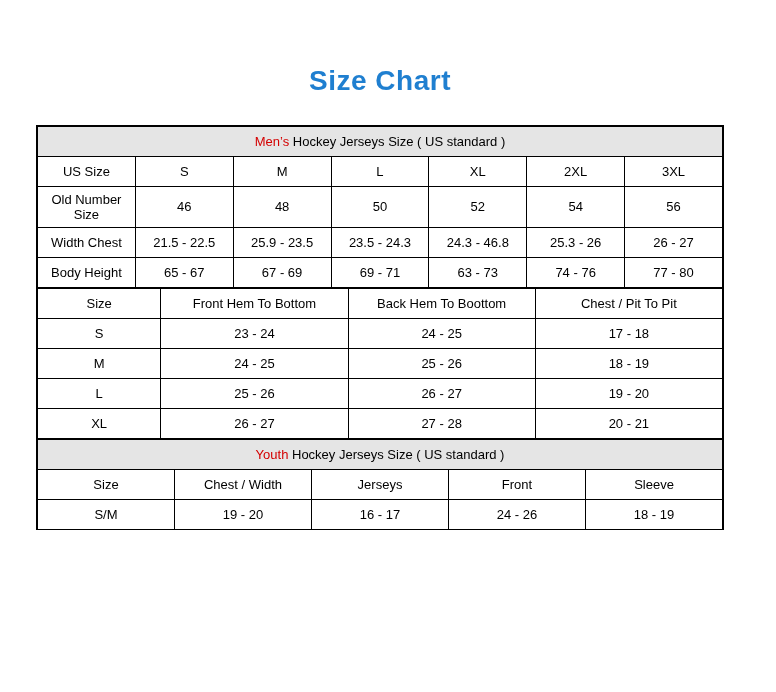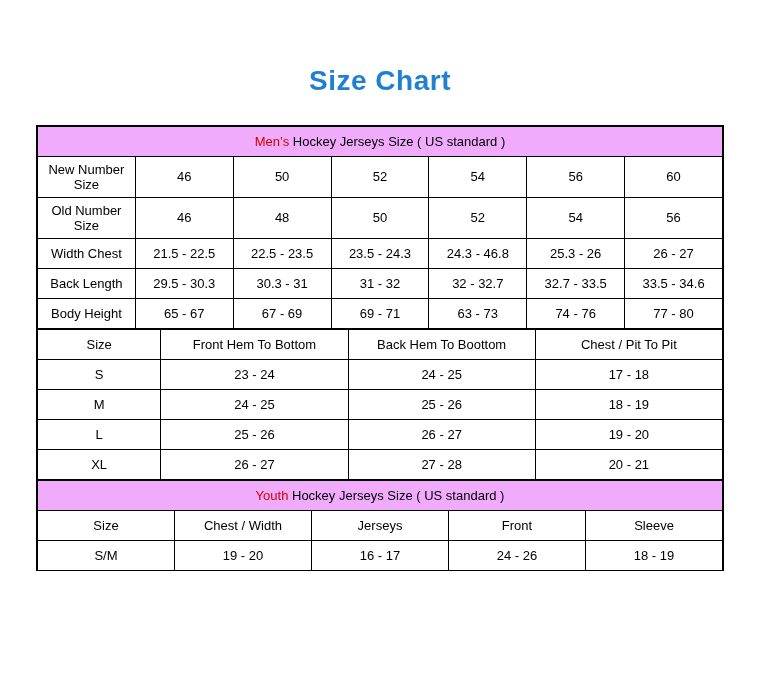--- a/index.html
+++ b/index.html
@@ -44,21 +44,21 @@
   table.size-table td, table.size-table th {
     border: 1px solid #000;
     padding: 5px 2px;
     text-align: center;
     font-size: 13px;
     font-weight: normal;
     vertical-align: middle;
     height: 19px;
   }
   .section-head td {
-    background: #f0abfc;
+    background: #e5e5e5;
     font-weight: bold;
     font-size: 14px;
     padding: 7px 2px;
   }
   .sec-accent {
     color: #d40000;
   }
   .sec-rest {
     color: #000000;
   }
@@ -77,55 +77,46 @@
 
   <h1 class="title">Size Chart</h1>
 
   <div class="chart-wrap">
 
     <table class="size-table">
       <tbody>
         <tr class="section-head">
           <td colspan="7"><span class="sec-accent">Men’s</span><span class="sec-rest"> Hockey Jerseys Size ( US standard )</span></td>
         </tr>
-        <tr>
-          <td>New Number Size</td>
-          <td>46</td>
-          <td>50</td>
-          <td>52</td>
-          <td>54</td>
-          <td>56</td>
-          <td>60</td>
+        <tr class="col-head">
+          <td style="width:17.8%">US Size</td>
+          <td style="width:13.7%">S</td>
+          <td style="width:13.7%">M</td>
+          <td style="width:13.7%">L</td>
+          <td style="width:13.7%">XL</td>
+          <td style="width:13.7%">2XL</td>
+          <td style="width:13.7%">3XL</td>
         </tr>
         <tr>
           <td>Old Number Size</td>
           <td>46</td>
           <td>48</td>
           <td>50</td>
           <td>52</td>
           <td>54</td>
           <td>56</td>
         </tr>
         <tr>
           <td>Width Chest</td>
           <td>21.5 - 22.5</td>
-          <td>22.5 - 23.5</td>
+          <td>25.9 - 23.5</td>
           <td>23.5 - 24.3</td>
           <td>24.3 - 46.8</td>
           <td>25.3 - 26</td>
           <td>26 - 27</td>
-        </tr>
-        <tr>
-          <td>Back Length</td>
-          <td>29.5 - 30.3</td>
-          <td>30.3 - 31</td>
-          <td>31 - 32</td>
-          <td>32 - 32.7</td>
-          <td>32.7 - 33.5</td>
-          <td>33.5 - 34.6</td>
         </tr>
         <tr>
           <td>Body Height</td>
           <td>65 - 67</td>
           <td>67 - 69</td>
           <td>69 - 71</td>
           <td>63 - 73</td>
           <td>74 - 76</td>
           <td>77 - 80</td>
         </tr>

